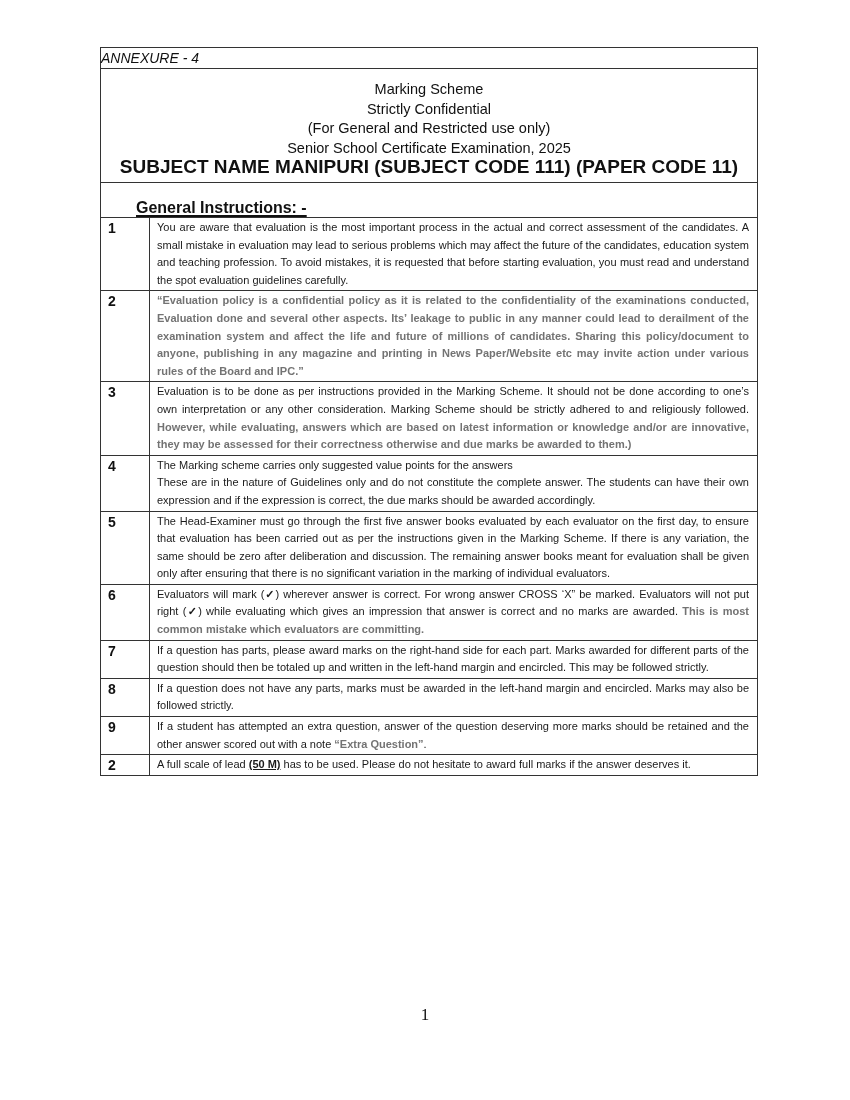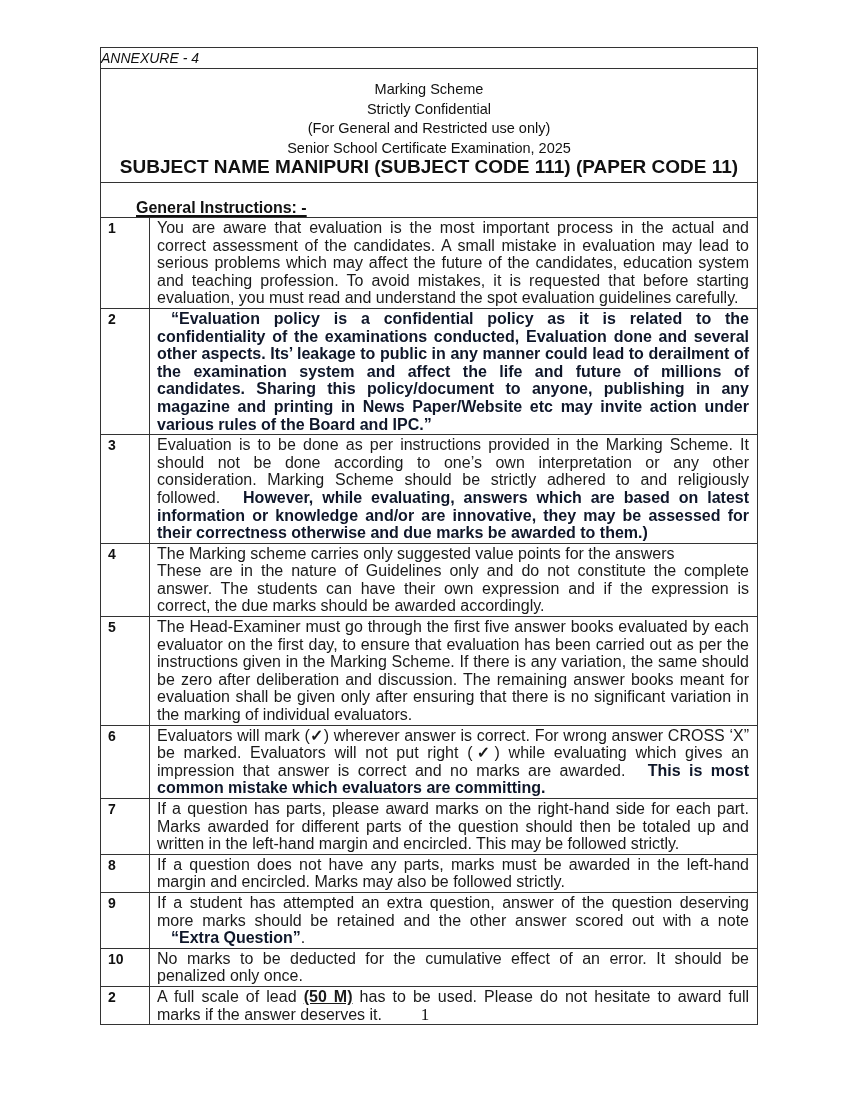--- a/index.html
+++ b/index.html
@@ -8,22 +8,22 @@
   table.frame { width: 657px; border-collapse: collapse; table-layout: fixed; }
   table.frame td { border: 1px solid #333; padding: 0; vertical-align: top; }
   .annex { text-align: left; font-size: 14px; padding: 2px 4px 0 0 !important; height: 18px; font-style: italic; }
   .title-block { text-align: center; height: 113px; }
   .title-block .t { font-size: 14.5px; line-height: 19.5px; }
   .title-block .t:first-child { margin-top: 11px; }
   .title-block .subj { font-size: 19px; font-weight: bold; line-height: 18px; }
   .gi-cell { height: 34px; position: relative; border-bottom: none !important; }
   .gi { position: absolute; left: 7px; bottom: 0px; font-size: 16px; font-weight: bold; text-decoration: underline; text-decoration-thickness: 2px; text-underline-offset: 2px; margin-left: 28px; }
   .num { width: 48px; font-size: 14px; font-weight: bold; padding: 2px 0 0 7px !important; }
-  .txt { font-size: 16px; line-height: 17.6px; text-align: justify; padding: 1px 8px 1px 7px !important; color: #1a1a1a; }
-  .txt b { color: #0f172a; margin-left: 14px; }
+  .txt { font-size: 11px; line-height: 17.6px; text-align: justify; padding: 1px 8px 1px 7px !important; color: #1a1a1a; }
+  .txt b { color: #737373; }
   .u { text-decoration: underline; font-weight: bold; }
   .pagenum { position: absolute; top: 1005px; left: 0; width: 850px; text-align: center; font-family: "Liberation Serif", serif; font-size: 17px; }
   .check { font-weight: bold; }
 </style>
 </head>
 <body>
 
 <div class="page">
   <table class="frame">
     <colgroup>
@@ -78,24 +78,20 @@
         </tr>
         <tr>
           <td class="num">8</td>
           <td class="txt"><span>If a question does not have any parts, marks must be awarded in the left-hand margin and encircled. Marks may also be followed strictly.</span></td>
         </tr>
         <tr>
           <td class="num">9</td>
           <td class="txt"><span>If a student has attempted an extra question, answer of the question deserving more marks should be retained and the other answer scored out with a note </span><b>“Extra Question”</b><span>.</span></td>
         </tr>
         <tr>
-          <td class="num">10</td>
-          <td class="txt"><span>No marks to be deducted for the cumulative effect of an error. It should be penalized only once.</span></td>
-        </tr>
-        <tr>
           <td class="num">2</td>
           <td class="txt"><span>A full scale of lead </span><span class="u">(50 M)</span><span> has to be used. Please do not hesitate to award full marks if the answer deserves it.</span></td>
         </tr>
       </tbody>
   </table>
 </div>
 
 <div class="pagenum">1</div>
 
 </body></html>

